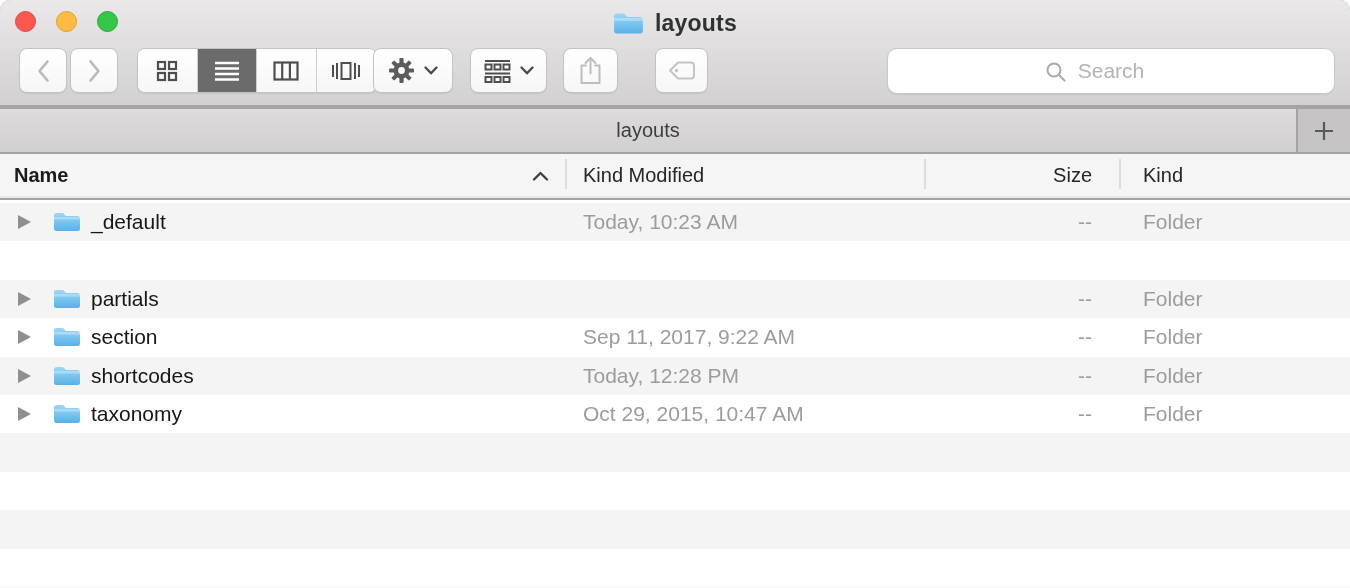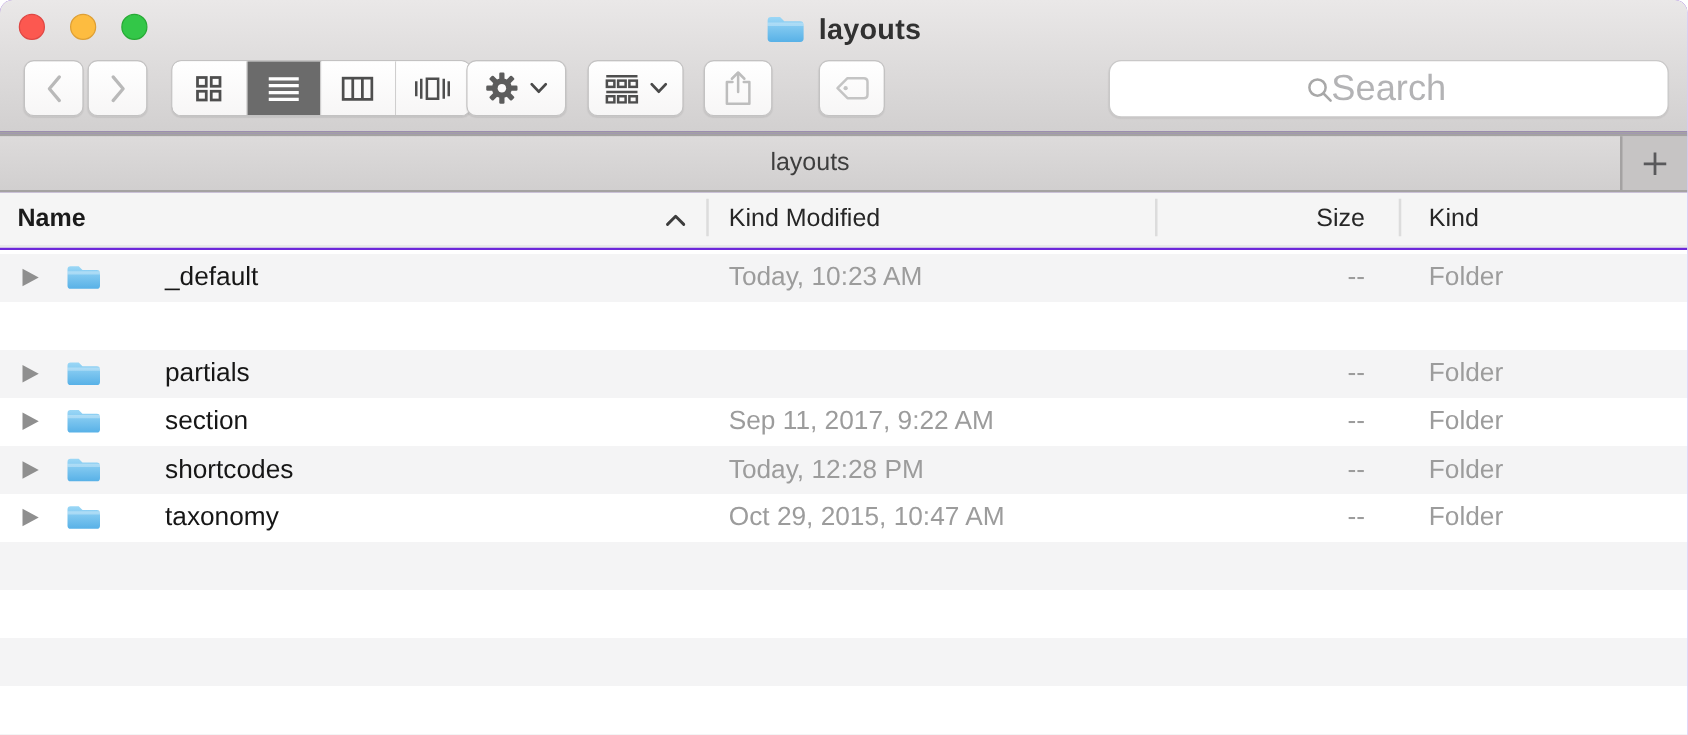--- a/index.html
+++ b/index.html
@@ -1,20 +1,20 @@
 <!DOCTYPE html>
 <html style="--close-red: #fc5850; --minimize-yellow: #fdbc40; --zoom-green: #33c748; --folder-blue-top: #9bd7f6; --folder-blue-bottom: #58b1e7; --selected-segment: #6b6b6b; --stripe: #f4f4f5; --secondary-text: #9c9c9c;"><head>
 <meta charset="utf-8">
 <style>
   * { margin:0; padding:0; box-sizing:border-box; }
   html,body { background:#ffffff; }
   .window {
     position:relative; width:1350px; height:588px; overflow:hidden;
     font-family:"Liberation Sans", sans-serif;
-    border-radius:10px 10px 0 0; background:#6d28d9;
+    border-radius:10px 10px 0 0; background:#a3a3a3;
   }
   
   .chrome {
     position:absolute; left:0; top:0; width:1350px; height:107px;
     background:linear-gradient(180deg,#eae8e8 0%, #e0dede 40%, #d2d0d0 100%);
     border-bottom:2px solid #a4a2a2;
   }
   .traffic { position:absolute; left:15px; top:11px; display:flex; gap:20px; }
   .light { width:21px; height:21px; border-radius:50%; }
   .light.red   { background:var(--close-red,#fc5850);   border:1px solid #df4744; }
@@ -40,21 +40,21 @@
   .seg-item:last-child { border-right:none; }
   .seg-item.selected { background:var(--selected-segment,#6b6b6b); }
 
   .search-field {
     position:absolute; left:887px; top:48px; width:448px; height:46px;
     background:#fff; border:1px solid #c9c8c8; border-radius:10px;
     box-shadow:0 1px 1px rgba(0,0,0,.06);
   }
   .search-field input {
     position:absolute; inset:0; width:100%; height:100%; border:none; outline:none;
-    background:transparent; text-align:center; font-size:29px; color:#3a3a3a;
+    background:transparent; text-align:center; font-size:21px; color:#3a3a3a;
     font-family:"Liberation Sans", sans-serif;
   }
   .search-field input::placeholder { color:#b3b3b5; opacity:1; }
   .search-ic { position:absolute; left:calc(50% - 66px); top:12px; pointer-events:none; }
 
   
   .tabbar { position:absolute; left:0; top:107px; width:1350px; height:47px;
     display:flex; background:#c7c5c5;
     border-top:2px solid #a4a2a2; border-bottom:2px solid #a4a2a2; }
   .tab { flex:1; display:flex; align-items:center; justify-content:center;
@@ -76,21 +76,21 @@
 
   
   .list { position:absolute; left:0; top:200px; width:1350px; height:388px; background:#fff; }
   .stripes { position:absolute; left:0; right:0; top:3px; bottom:0;
     background:repeating-linear-gradient(180deg,
       var(--stripe,#f4f4f5) 0px, var(--stripe,#f4f4f5) 38.4px,
       #ffffff 38.4px, #ffffff 76.8px); }
   .row { position:absolute; left:0; width:1350px; height:38.4px; }
   .row .cell { position:absolute; top:0; height:100%; display:flex; align-items:center;
     font-size:21px; white-space:nowrap; }
-  .c-name { left:91px; color:#161616;margin-left:41px; }
+  .c-name { left:91px; color:#161616; }
   .c-date { left:583px; color:var(--secondary-text,#9c9c9c); }
   .c-size { left:924px; width:168px; justify-content:flex-end; color:var(--secondary-text,#9c9c9c); }
   .c-kind { left:1143px; color:var(--secondary-text,#9c9c9c); }
   .disclosure { position:absolute; left:18px; top:12px; width:0; height:0;
     border-left:13px solid #8f8f8f; border-top:7.5px solid transparent; border-bottom:7.5px solid transparent; }
   .row-folder-ic { position:absolute; left:53px; top:8px; }
 
   .doc-icon { position:absolute; left:56px; top:5px; width:24px; height:29px;
     background:#fff; border:1.5px solid #d0d0d0; border-radius:2.5px;
     display:flex; align-items:center; justify-content:center; }

